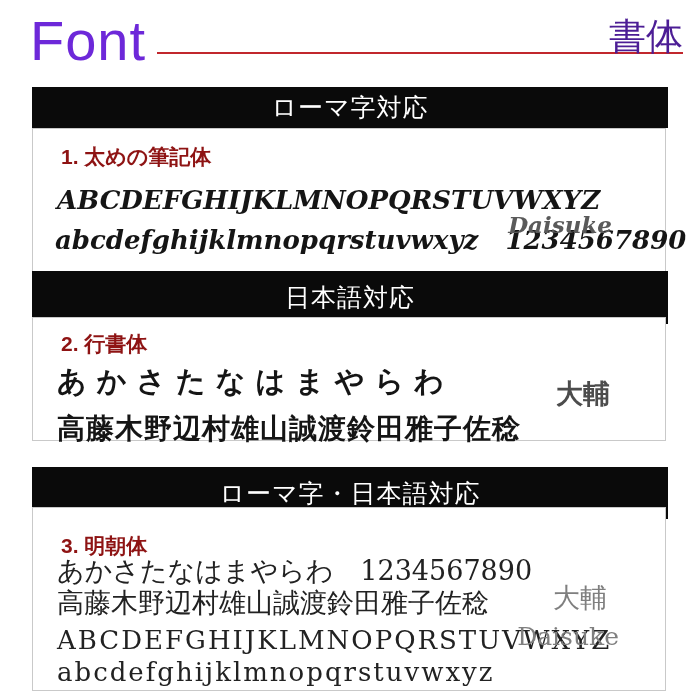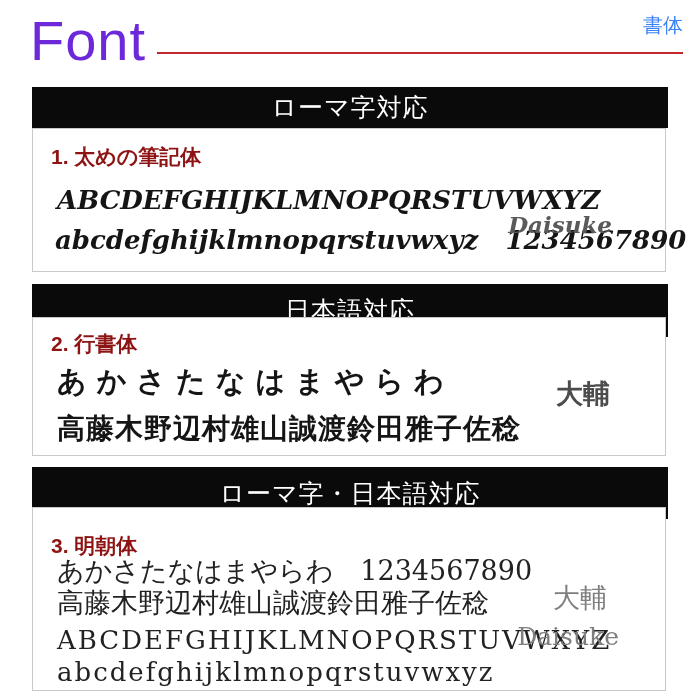--- a/index.html
+++ b/index.html
@@ -17,43 +17,43 @@
     font-size:56px;font-weight:300;letter-spacing:1px;
     color:#6d28d9;
     font-family:"Liberation Sans", sans-serif;
   }
   .header-rule{
     position:absolute;left:157px;top:52px;
     width:526px;height:2px;background:#c1272d;
   }
   .header-subtitle{
     position:absolute;right:17px;top:12px;
-    font-size:20px;font-weight:500;color:#3b82f6;
+    font-size:37px;font-weight:500;color:#4c1d95;
   }
   
   .banner{
     position:absolute;left:32px;width:636px;
     background:#0a0a0a;color:#ffffff;
     display:flex;align-items:center;justify-content:center;
     font-size:25px;font-weight:500;letter-spacing:1px;
   }
   .banner-1{top:87px;height:41px;}
-  .banner-2{top:284px;height:53px;}
+  .banner-2{top:271px;height:53px;}
   .banner-3{top:467px;height:52px;}
   
   .box{
     position:absolute;left:32px;width:634px;
     background:#ffffff;border:1px solid #c9c9c9;
     box-sizing:border-box;
   }
   .box-1{top:128px;height:144px;}
-  .box-2{top:317px;height:139px;}
+  .box-2{top:317px;height:124px;}
   .box-3{top:507px;height:184px;}
   .style-heading{
-    position:absolute;left:18px;
+    position:absolute;left:28px;
     font-size:21px;font-weight:bold;color:#8e1313;
     font-family:"Liberation Sans", sans-serif;
   }
   .font-line{white-space:pre;position:absolute;color:#151515;}
   
   .script-line{
     font-family:"DejaVu Serif", serif;
     font-style:italic;font-weight:bold;
     font-size:26px;
   }

